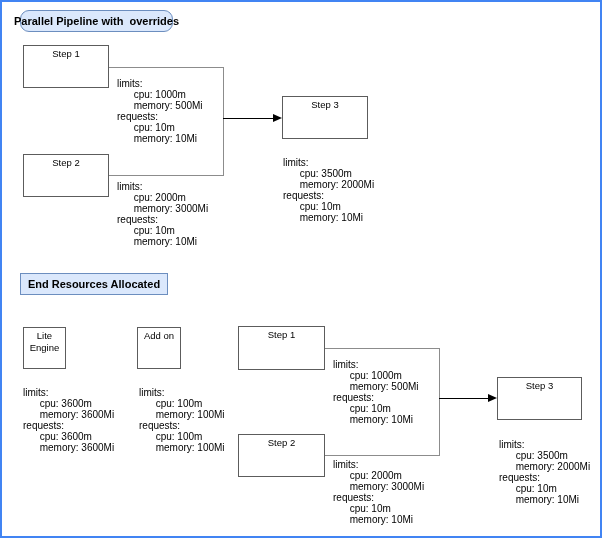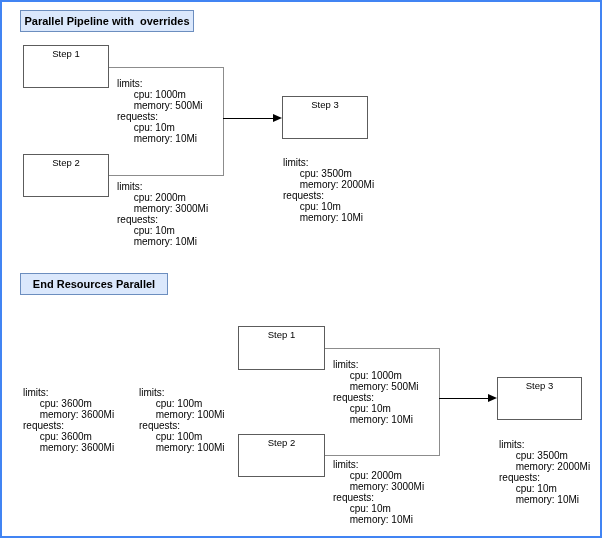--- a/index.html
+++ b/index.html
@@ -73,21 +73,21 @@
     border-left: 9px solid #000000;
     border-top: 4px solid transparent;
     border-bottom: 4px solid transparent;
   }
 </style>
 </head>
 <body>
 
 <div class="canvas">
 
-  <div class="badge" style="left:18px; top:8px; width:174px; height:22px;">Parallel Pipeline with  overrides</div>
+  <div class="badge" style="left:18px; top:8px; width:153px; height:22px;border-radius:9px;">Parallel Pipeline with  overrides</div>
 
   <div class="hline" style="left:107px; top:65px; width:114px;"></div>
   <div class="hline" style="left:107px; top:173px; width:114px;"></div>
   <div class="vline" style="left:221px; top:65px; height:109px;"></div>
   <div class="arrow-shaft" style="left:221px; top:116px; width:51px;"></div>
   <div class="arrow-head" style="left:271px; top:112px;"></div>
 
   <div class="node" style="left:21px; top:43px; width:86px; height:43px;">
     <span>Step 1</span>
   </div>
@@ -110,28 +110,34 @@
 requests:
       cpu: 10m
       memory: 10Mi</div>
   <div class="res" style="left:281px; top:155px;">limits:
       cpu: 3500m
       memory: 2000Mi
 requests:
       cpu: 10m
       memory: 10Mi</div>
 
-  <div class="badge" style="left:18px; top:271px; width:148px; height:22px;">End Resources Parallel</div>
+  <div class="badge" style="left:18px; top:271px; width:148px; height:22px;">End Resources Allocated</div>
 
   <div class="hline" style="left:323px; top:346px; width:114px;"></div>
   <div class="hline" style="left:323px; top:453px; width:114px;"></div>
   <div class="vline" style="left:437px; top:346px; height:108px;"></div>
   <div class="arrow-shaft" style="left:437px; top:396px; width:50px;"></div>
   <div class="arrow-head" style="left:486px; top:392px;"></div>
 
+  <div class="node" style="left:21px; top:325px; width:43px; height:42px;">
+    <span>Lite Engine</span>
+  </div>
+  <div class="node" style="left:135px; top:325px; width:44px; height:42px;">
+    <span>Add on</span>
+  </div>
   <div class="node" style="left:236px; top:324px; width:87px; height:44px;">
     <span>Step 1</span>
   </div>
   <div class="node" style="left:236px; top:432px; width:87px; height:43px;">
     <span>Step 2</span>
   </div>
   <div class="node" style="left:495px; top:375px; width:85px; height:43px;">
     <span>Step 3</span>
   </div>
 

